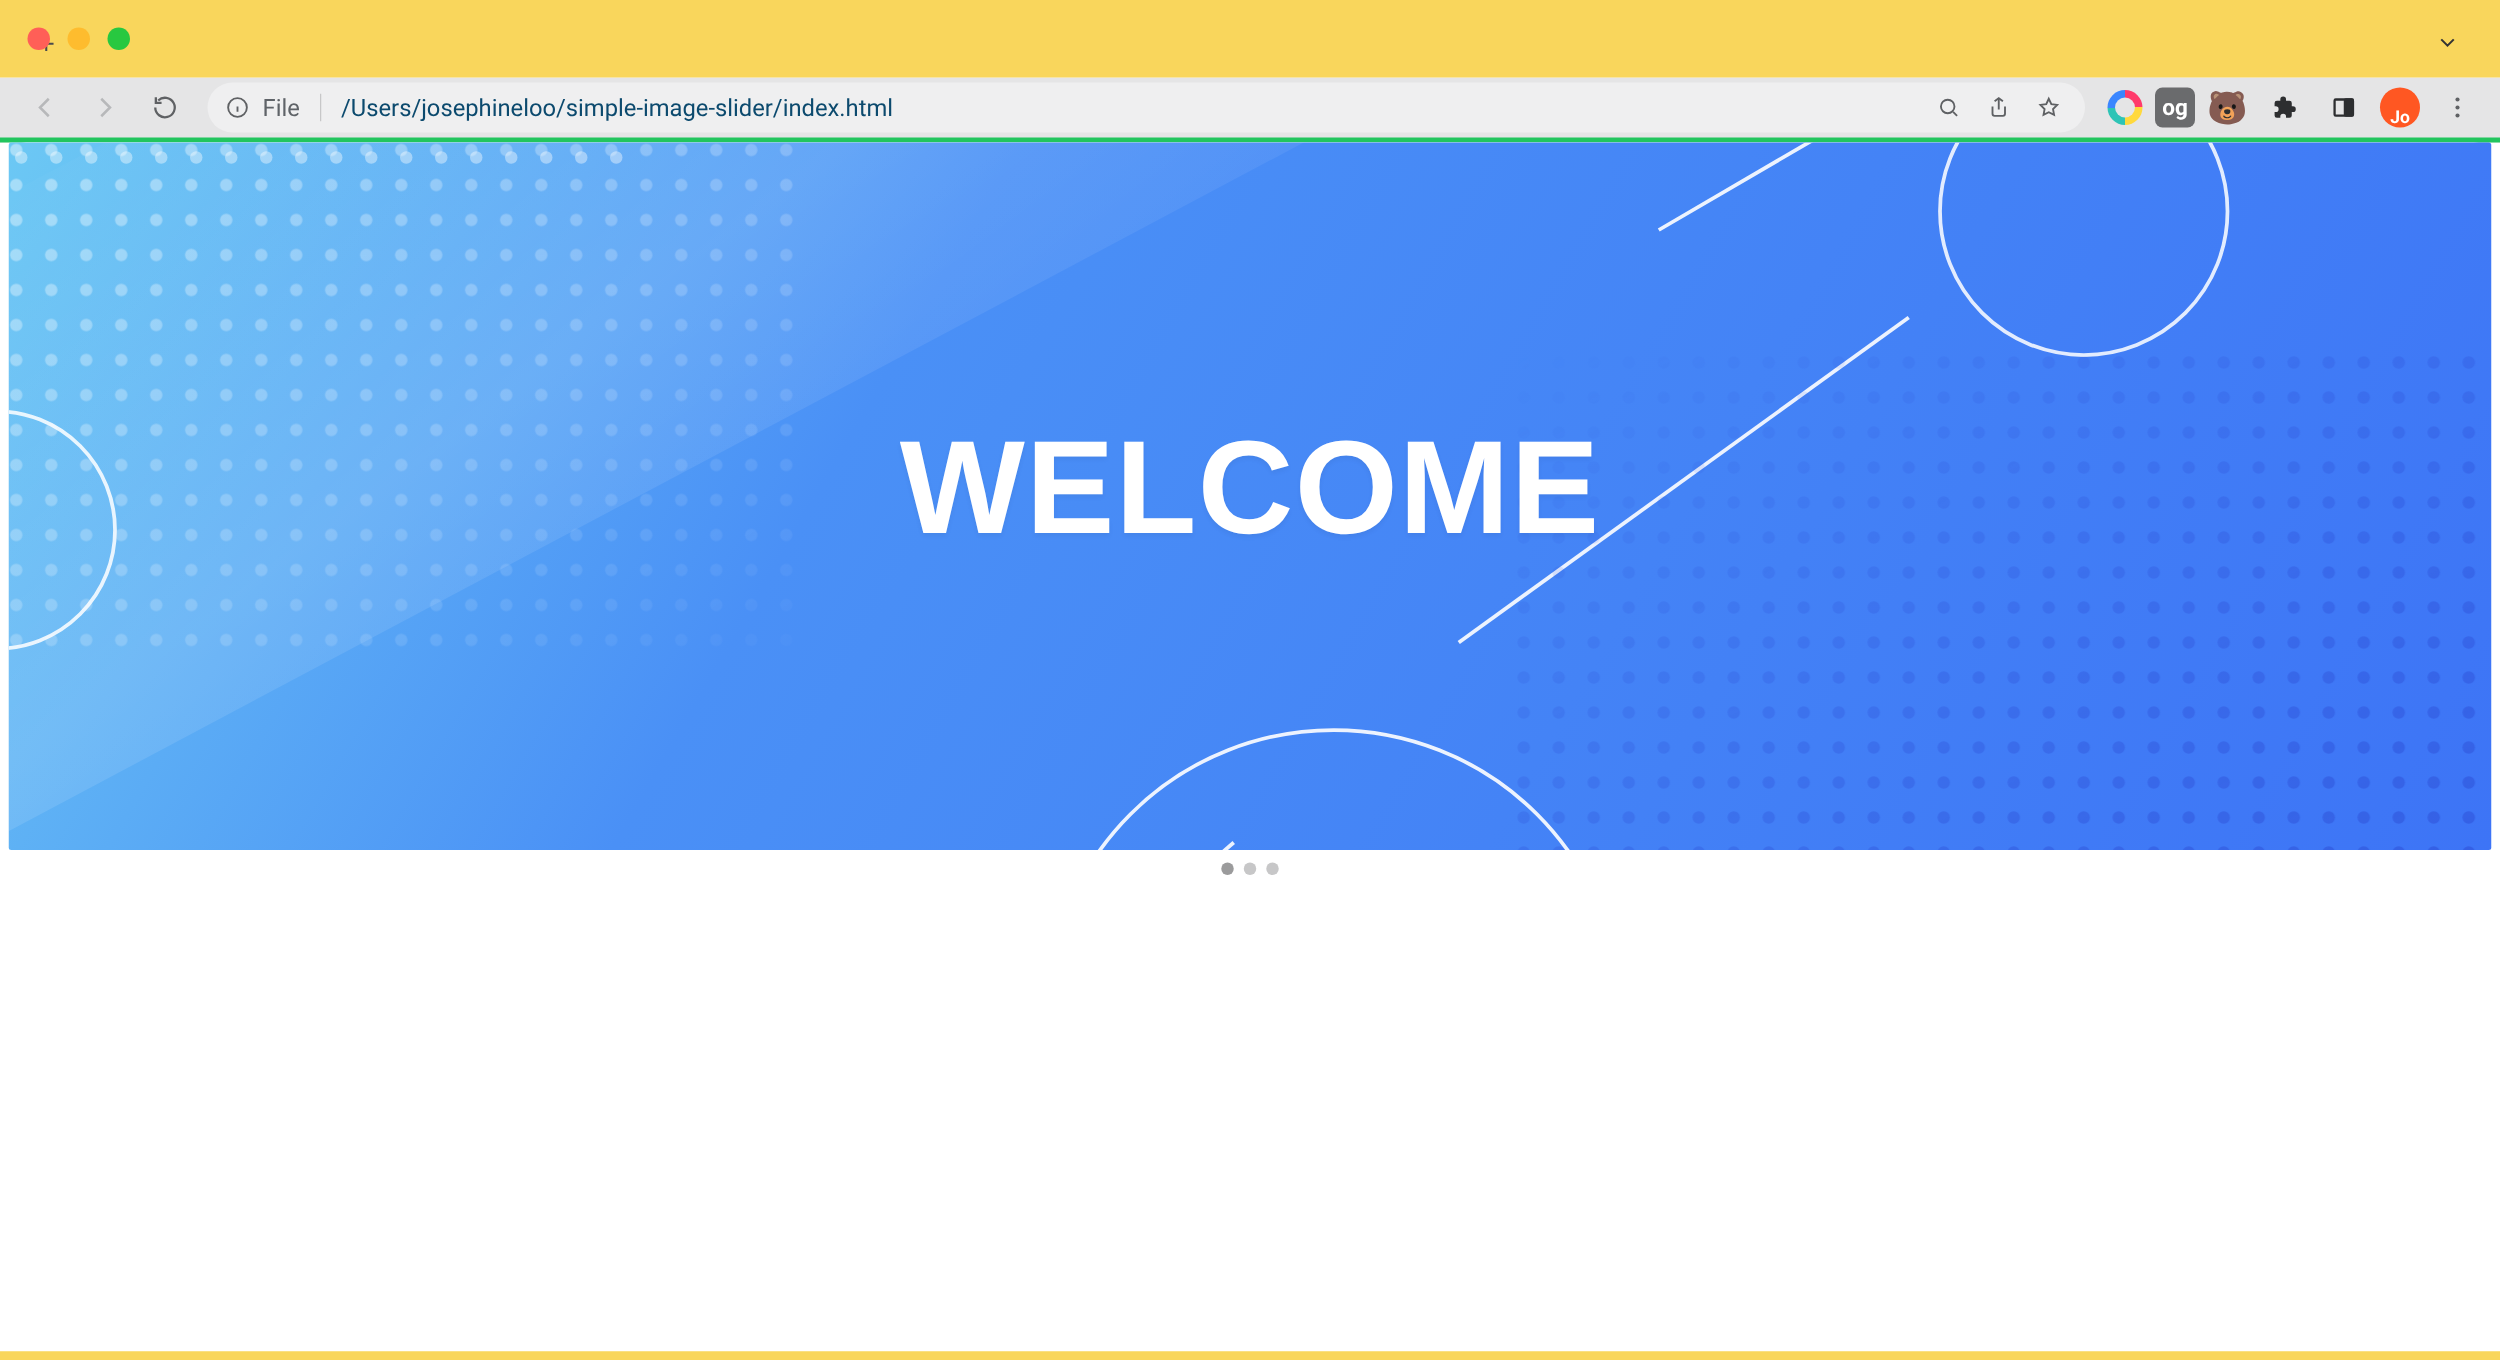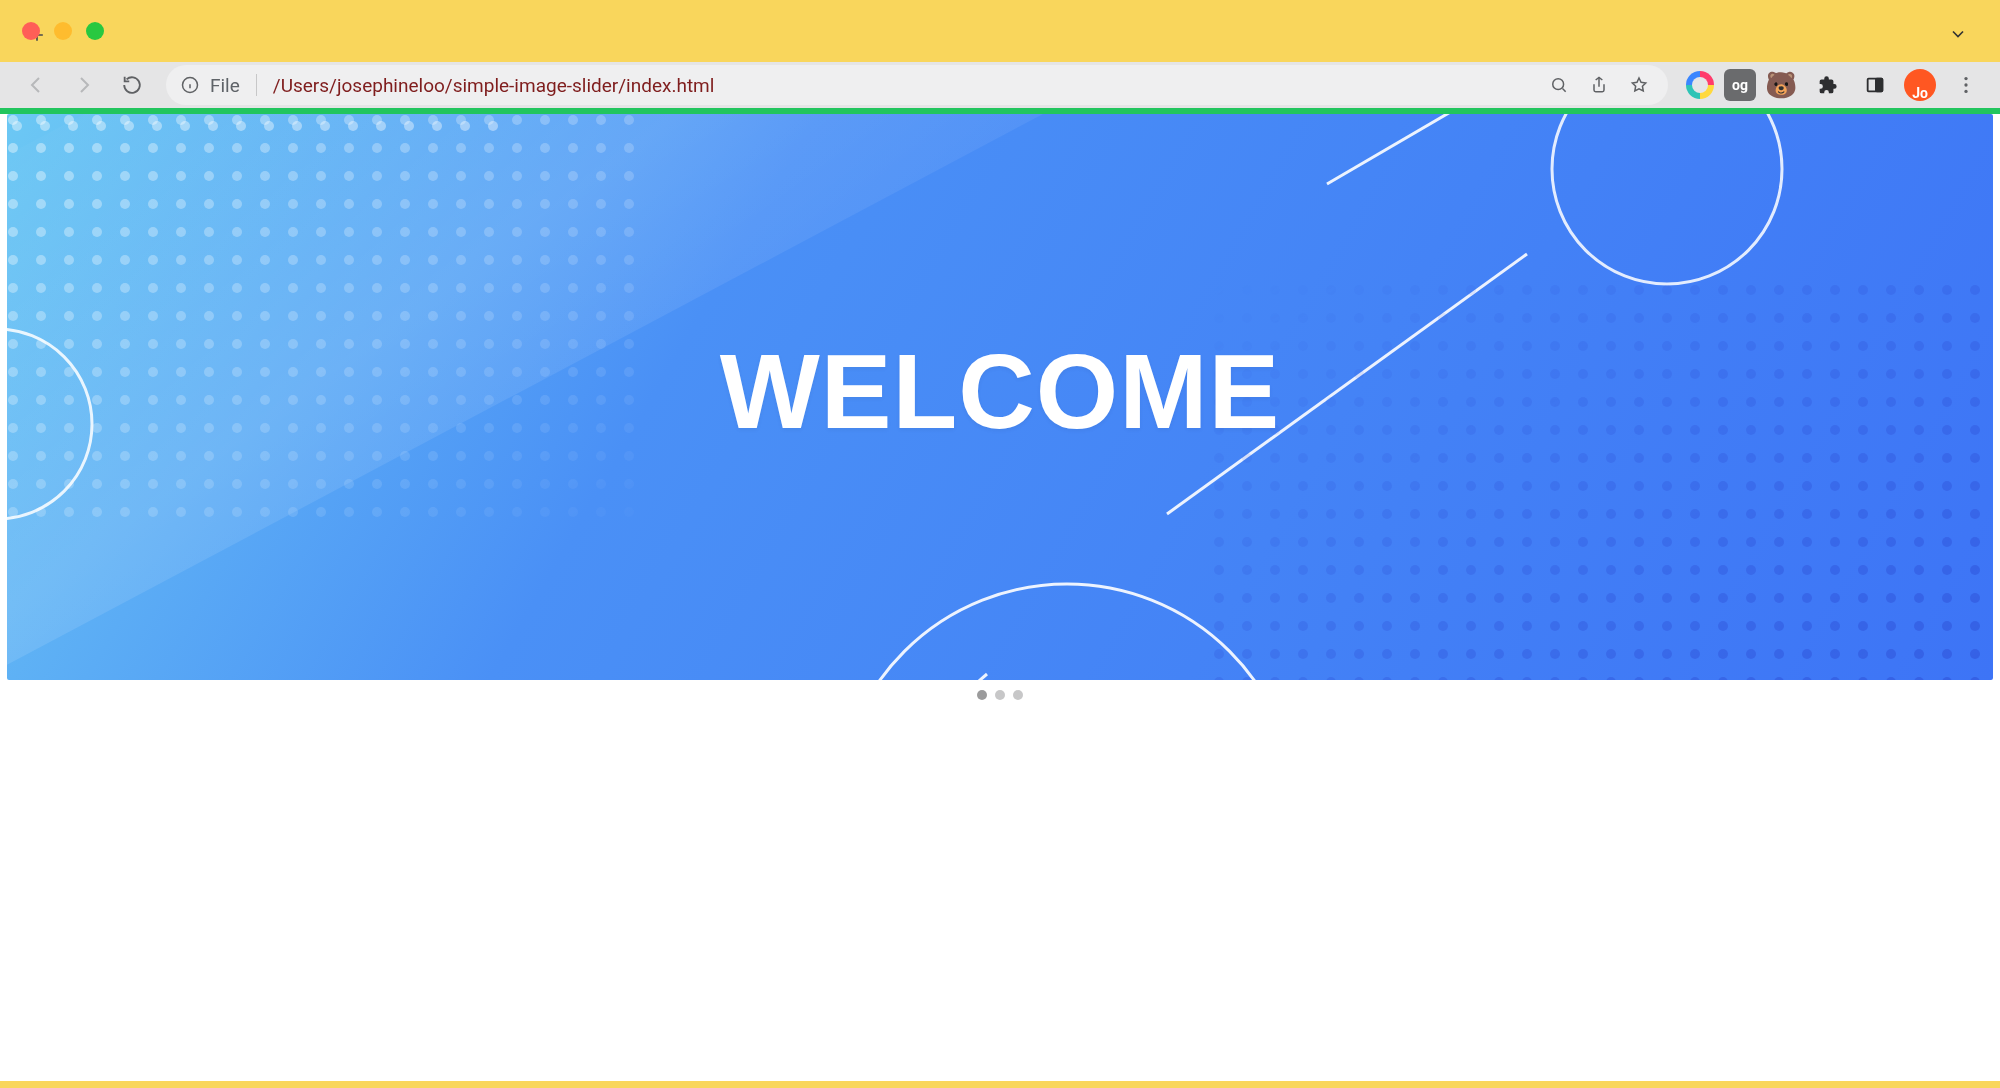--- a/index.html
+++ b/index.html
@@ -85,21 +85,21 @@
     color: #333;
   }
   
   .toolbar {
     height: 52px;
     background: var(--chrome-toolbar);
     display: flex;
     align-items: center;
     padding: 0 14px 0 14px;
     gap: 4px;
-    border-bottom: 6px solid #22c55e;
+    border-bottom: 4px solid #22c55e;
   }
   .tbtn {
     width: 44px; height: 44px;
     display: flex; align-items: center; justify-content: center;
     color: #5f6164;
     border-radius: 50%;
   }
   .tbtn.disabled { color: #b7b8ba; }
   .address-bar {
     flex: 1;
@@ -113,32 +113,32 @@
     gap: 10px;
     color: #3c3d3f;
     font-size: 19px;
   }
   .address-info-icon { color: #5f6164; display:flex; align-items:center; }
   .address-scheme { color: #5f6368; }
   .address-divider {
     width: 1px; height: 22px; background: var(--chrome-divider);
     margin: 0 6px;
   }
-  .address-path { color: #7f1d1d; }
+  .address-path { color: #0c4a6e; }
   .address-right { margin-left: auto; display: flex; gap: 2px; }
   .abtn {
     width: 38px; height: 38px;
     display: flex; align-items: center; justify-content: center;
     color: #5f6164; border-radius: 50%;
   }
   .ext-strip { display: flex; align-items: center; gap: 10px; margin-left: 6px; }
   .ext {
     width: 32px; height: 32px; border-radius: 6px;
     display: flex; align-items: center; justify-content: center;
-    font-size: 14px; font-weight: 700; color: #fff;
+    font-size: 18px; font-weight: 700; color: #fff;
   }
   .ext-ring {
     width: 28px; height: 28px; border-radius: 50%;
     background: conic-gradient(#ff3b6b 0 90deg,#ffd93d 90deg 180deg,#2ec4b6 180deg 270deg,#3a86ff 270deg 360deg);
     position: relative;
   }
   .ext-ring::after{
     content:""; position:absolute; inset:6px; border-radius:50%; background:#e5e5e6;
   }
   .ext-og { background:#6a6b6d; }

